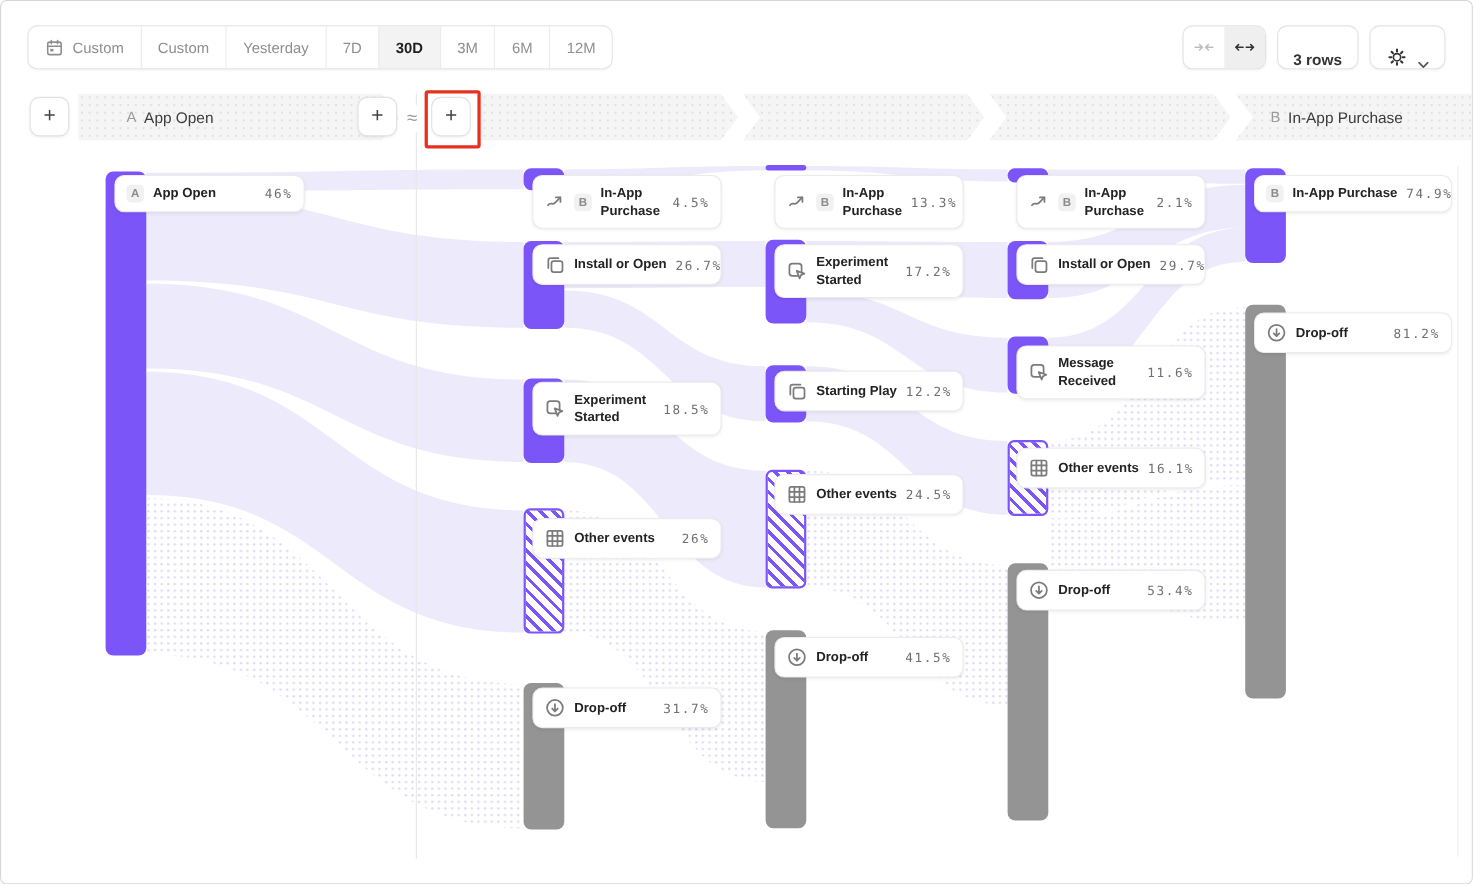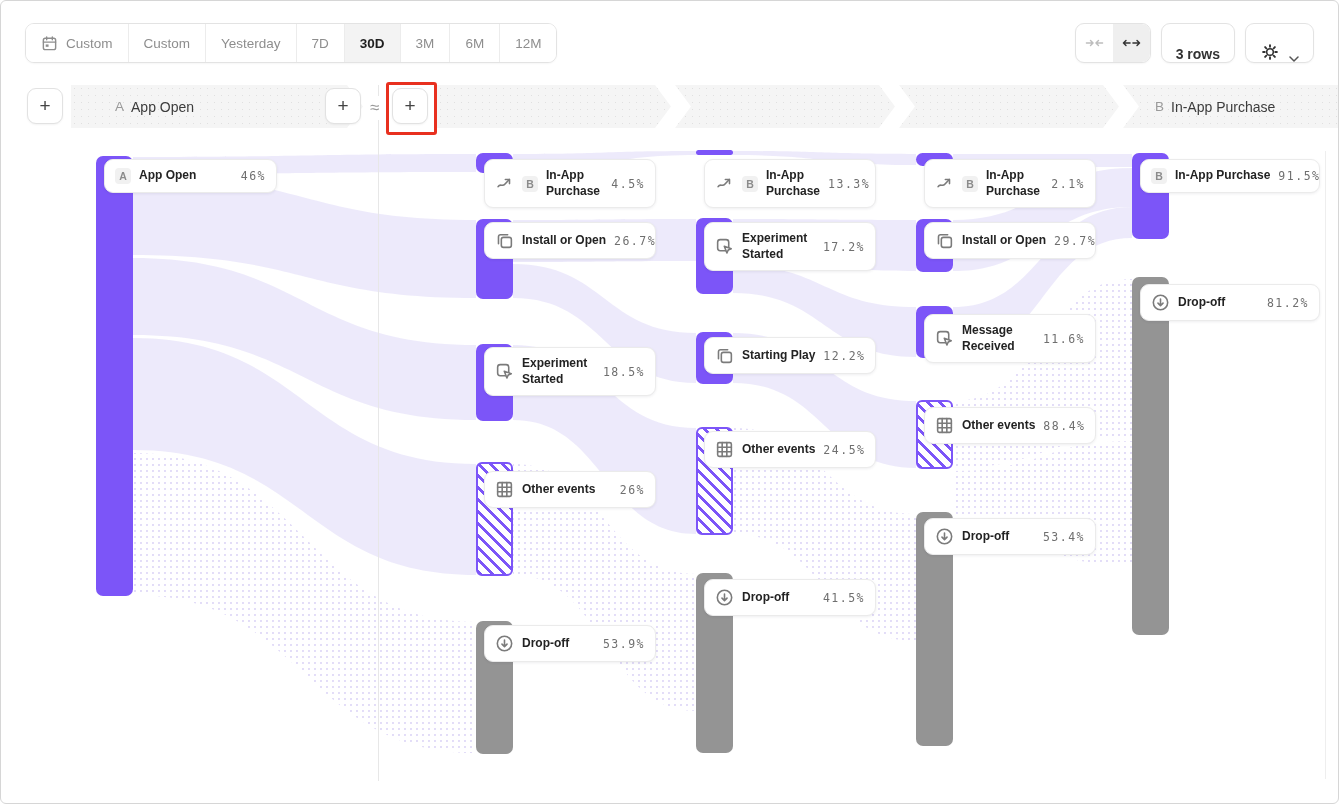--- a/index.html
+++ b/index.html
@@ -245,21 +245,21 @@
       </div>
       <div class="bar bar-dropoff" style="left: 475px; top: 620px; height: 133px;"></div>
       <div class="card" style="left: 483px; top: 624px; width: 172px;">
         <span class="ic">
           <svg width="19" height="19" viewBox="0 0 18 18">
             <circle cx="9" cy="9" r="6.8"></circle>
             <path d="M9 5.8 V11.8 M6.6 9.6 L9 12 L11.4 9.6"></path>
           </svg>
         </span>
         <span class="lbl">Drop-off</span>
-        <span class="pct">53.9%</span>
+        <span class="pct">31.7%</span>
       </div>
       <div class="bar bar-event" style="left: 695px; top: 149px; height: 5px;"></div>
       <div class="card two" style="left: 703px; top: 158px; width: 172px;">
         <span class="ic">
           <svg width="17" height="17" viewBox="0 0 16 16">
             <path d="M2 11 C4 7.5 6 11.5 8.5 8.5 L12.5 4.2"></path>
             <path d="M8.8 4.2 H12.7 V8.1"></path>
           </svg>
         </span>
         <span class="badge">B</span>
@@ -346,38 +346,38 @@
       </div>
       <div class="bar bar-other" style="left: 915px; top: 399px; height: 69px;"></div>
       <div class="card" style="left: 923px; top: 406px; width: 172px;">
         <span class="ic">
           <svg width="19" height="19" viewBox="0 0 18 18">
             <rect x="2.5" y="2.5" width="13" height="13" rx="1.5"></rect>
             <path d="M6.8 2.5 V15.5 M11.2 2.5 V15.5 M2.5 6.8 H15.5 M2.5 11.2 H15.5"></path>
           </svg>
         </span>
         <span class="lbl">Other events</span>
-        <span class="pct">88.4%</span>
+        <span class="pct">16.1%</span>
       </div>
       <div class="bar bar-dropoff" style="left: 915px; top: 511px; height: 234px;"></div>
       <div class="card" style="left: 923px; top: 517px; width: 172px;">
         <span class="ic">
           <svg width="19" height="19" viewBox="0 0 18 18">
             <circle cx="9" cy="9" r="6.8"></circle>
             <path d="M9 5.8 V11.8 M6.6 9.6 L9 12 L11.4 9.6"></path>
           </svg>
         </span>
         <span class="lbl">Drop-off</span>
         <span class="pct">53.4%</span>
       </div>
       <div class="bar bar-event" style="left: 1131px; top: 152px; height: 86px;"></div>
       <div class="card" style="left: 1139px; top: 158px; width: 180px;">
         <span class="badge">B</span>
         <span class="lbl">In-App Purchase</span>
-        <span class="pct">91.5%</span>
+        <span class="pct">74.9%</span>
       </div>
       <div class="bar bar-dropoff" style="left: 1131px; top: 276px; height: 358px;"></div>
       <div class="card" style="left: 1139px; top: 283px; width: 180px;">
         <span class="ic">
           <svg width="19" height="19" viewBox="0 0 18 18">
             <circle cx="9" cy="9" r="6.8"></circle>
             <path d="M9 5.8 V11.8 M6.6 9.6 L9 12 L11.4 9.6"></path>
           </svg>
         </span>
         <span class="lbl">Drop-off</span>

